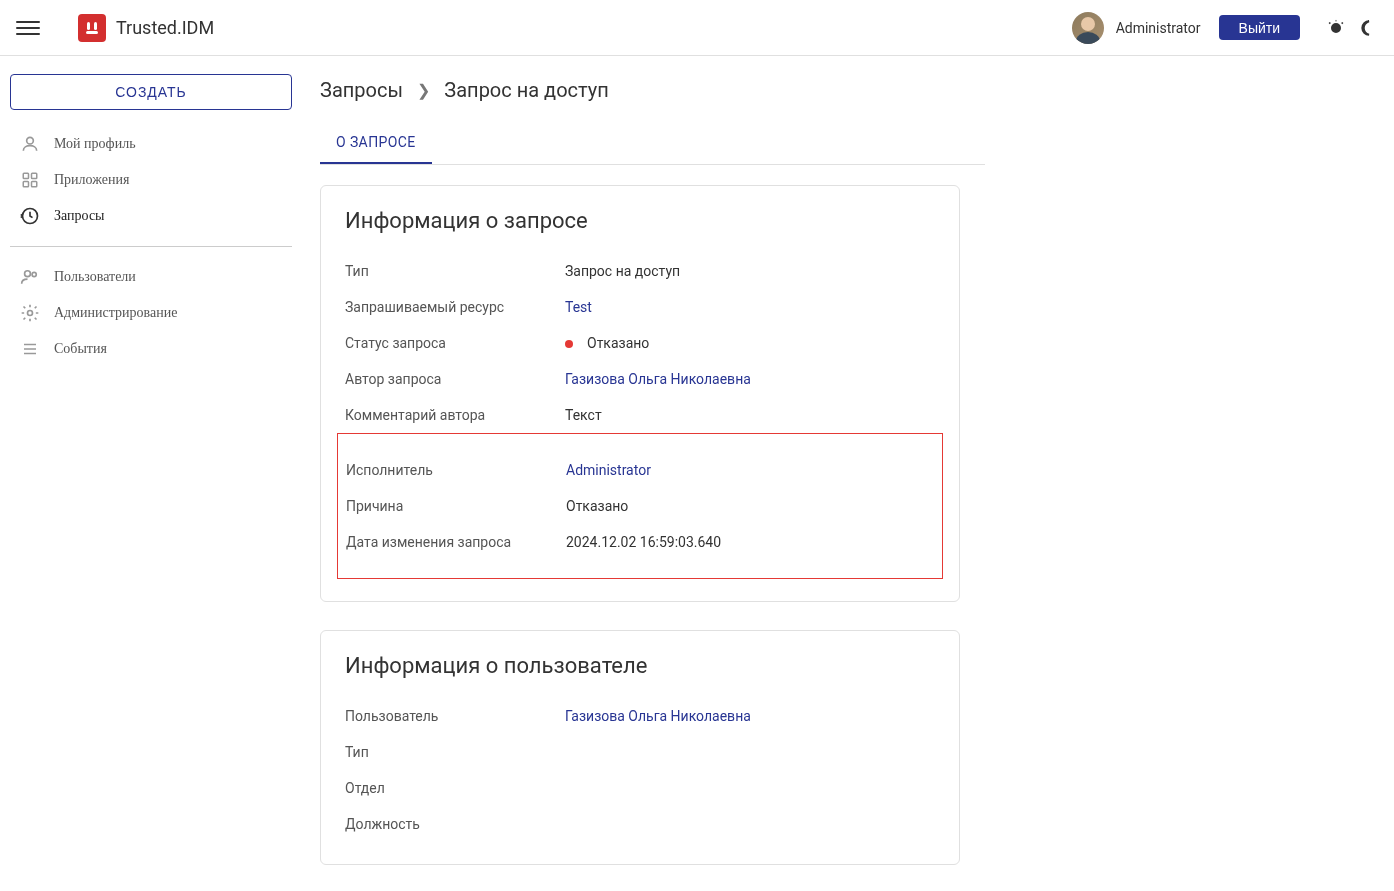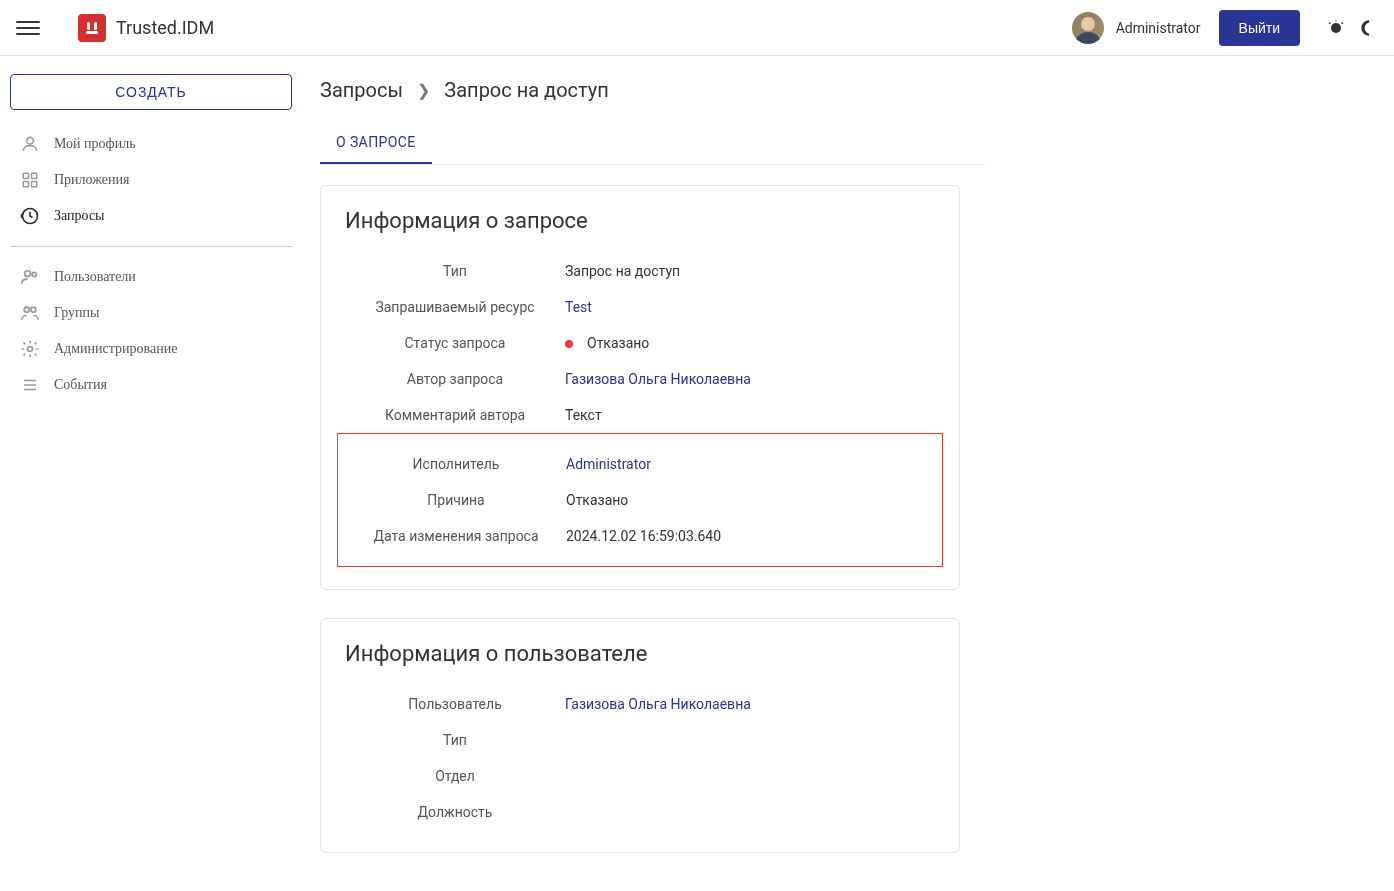--- a/index.html
+++ b/index.html
@@ -49,21 +49,21 @@
     background: #e8c8a8;
   }
   .avatar::after {
     content: ""; position: absolute; bottom: -6px; left: 4px;
     width: 24px; height: 18px; border-radius: 50% 50% 0 0;
     background: #3a4a5a;
   }
   .user-name { font-size: 14px; color: #333; margin-right: 18px; }
   .logout-btn {
     background: #283593; color: #fff; border: none;
-    padding: 0 20px; height: 36px; border-radius: 4px;
+    padding: 0 20px; height: 25px; border-radius: 4px;
     font-size: 14px; cursor: pointer; margin-right: 18px;
   }
   .icon-btn {
     width: 24px; height: 24px; display: flex;
     align-items: center; justify-content: center;
     cursor: pointer; margin-left: 6px; color: #333;
   }
   .layout { display: flex; }
   .sidebar {
     width: 302px; padding: 18px 10px 0 10px;
@@ -114,31 +114,31 @@
     padding: 22px 24px; max-width: 640px; margin-bottom: 28px;
   }
   .card h2 {
     font-size: 22px; font-weight: 400; color: #333;
     margin-bottom: 20px;
   }
   .row {
     display: flex; padding: 10px 0;
     font-size: 14px;
   }
-  .row .label { width: 220px; color: #555; text-align: center; }
+  .row .label { width: 220px; color: #555; }
   .row .value { color: #333; }
   .row .value.link { color: #283593; cursor: pointer; }
   .status-dot {
     display: inline-block; width: 8px; height: 8px;
     border-radius: 50%; background: #e53935;
     margin-right: 14px; vertical-align: middle;
   }
   .highlight-group {
     border: 1px solid #e53935;
-    margin: 0 -8px; padding: 12px 8px;
+    margin: 0 -8px; padding: 18px 8px;
   }
   svg { display: block; }
 </style>
 </head>
 <body>
 
 <div class="topbar">
   <div class="menu-btn">
     <span></span>
       <span></span>
@@ -207,30 +207,20 @@
 
     <div class="nav-item">
       <span class="nav-icon">
         <svg width="20" height="20" viewBox="0 0 24 24" fill="none" stroke="currentColor" stroke-width="2">
             <circle cx="9" cy="8" r="3.5"></circle>
             <path d="M2 20c0-3.5 3-5.5 7-5.5"></path>
             <circle cx="17" cy="9" r="2.5"></circle>
           </svg>
       </span>
       <span>Пользователи</span>
-    </div>
-    <div class="nav-item">
-      <span class="nav-icon">
-        <svg width="20" height="20" viewBox="0 0 24 24" fill="none" stroke="currentColor" stroke-width="2">
-            <circle cx="8" cy="8" r="3"></circle>
-            <circle cx="16" cy="8" r="3"></circle>
-            <path d="M2 20c0-3 3-5 6-5m8 0c3 0 6 2 6 5"></path>
-          </svg>
-      </span>
-      <span>Группы</span>
     </div>
     <div class="nav-item">
       <span class="nav-icon">
         <svg width="20" height="20" viewBox="0 0 24 24" fill="none" stroke="currentColor" stroke-width="2">
             <circle cx="12" cy="12" r="3"></circle>
             <path d="M12 2v3m0 14v3M4.2 4.2l2.1 2.1m11.4 11.4l2.1 2.1M2 12h3m14 0h3M4.2 19.8l2.1-2.1m11.4-11.4l2.1-2.1"></path>
           </svg>
       </span>
       <span>Администрирование</span>
     </div>

